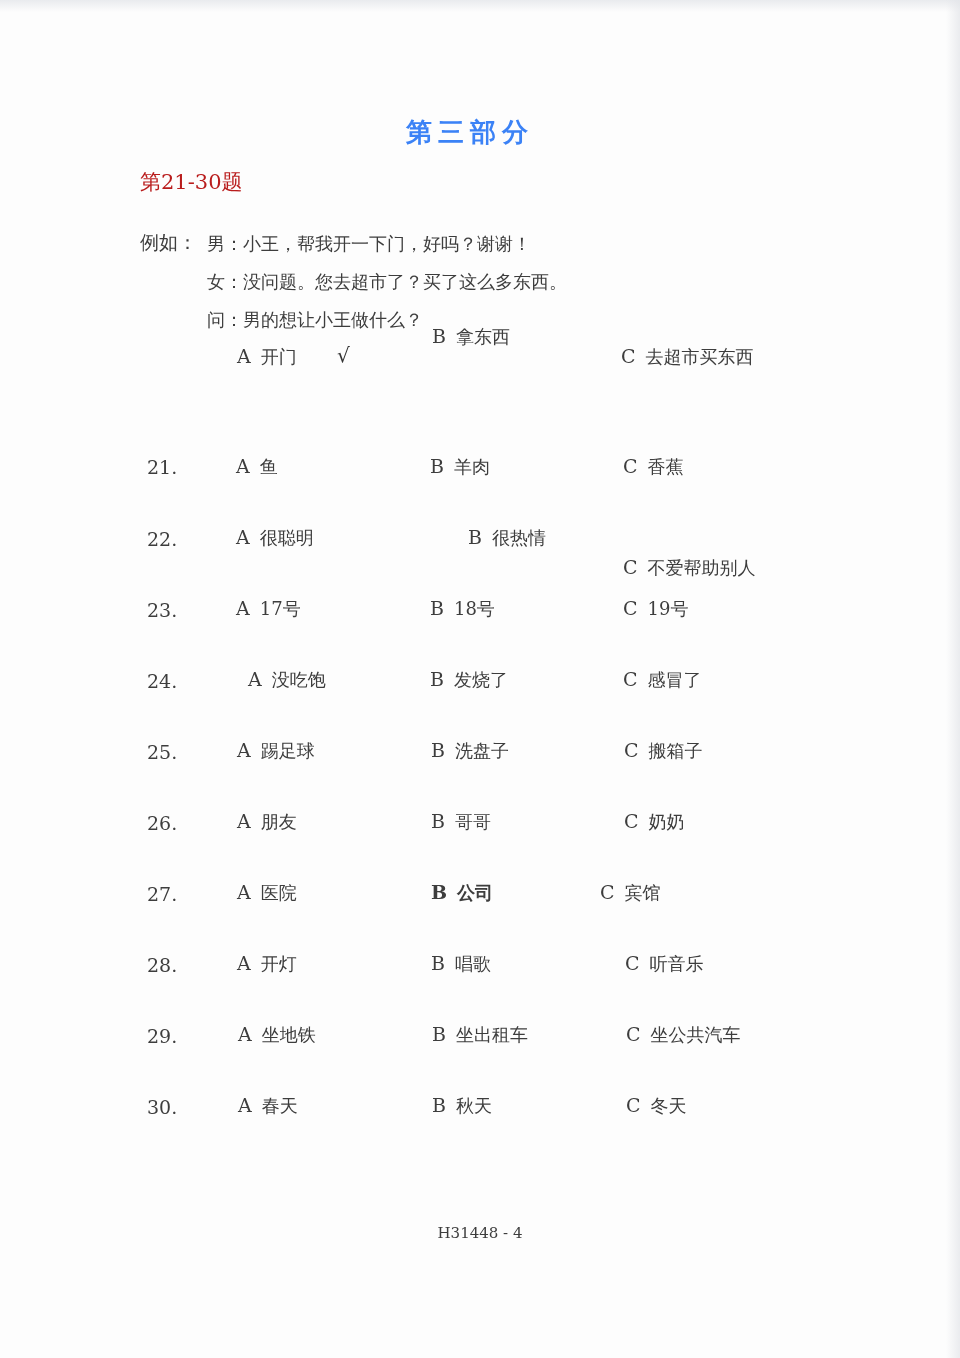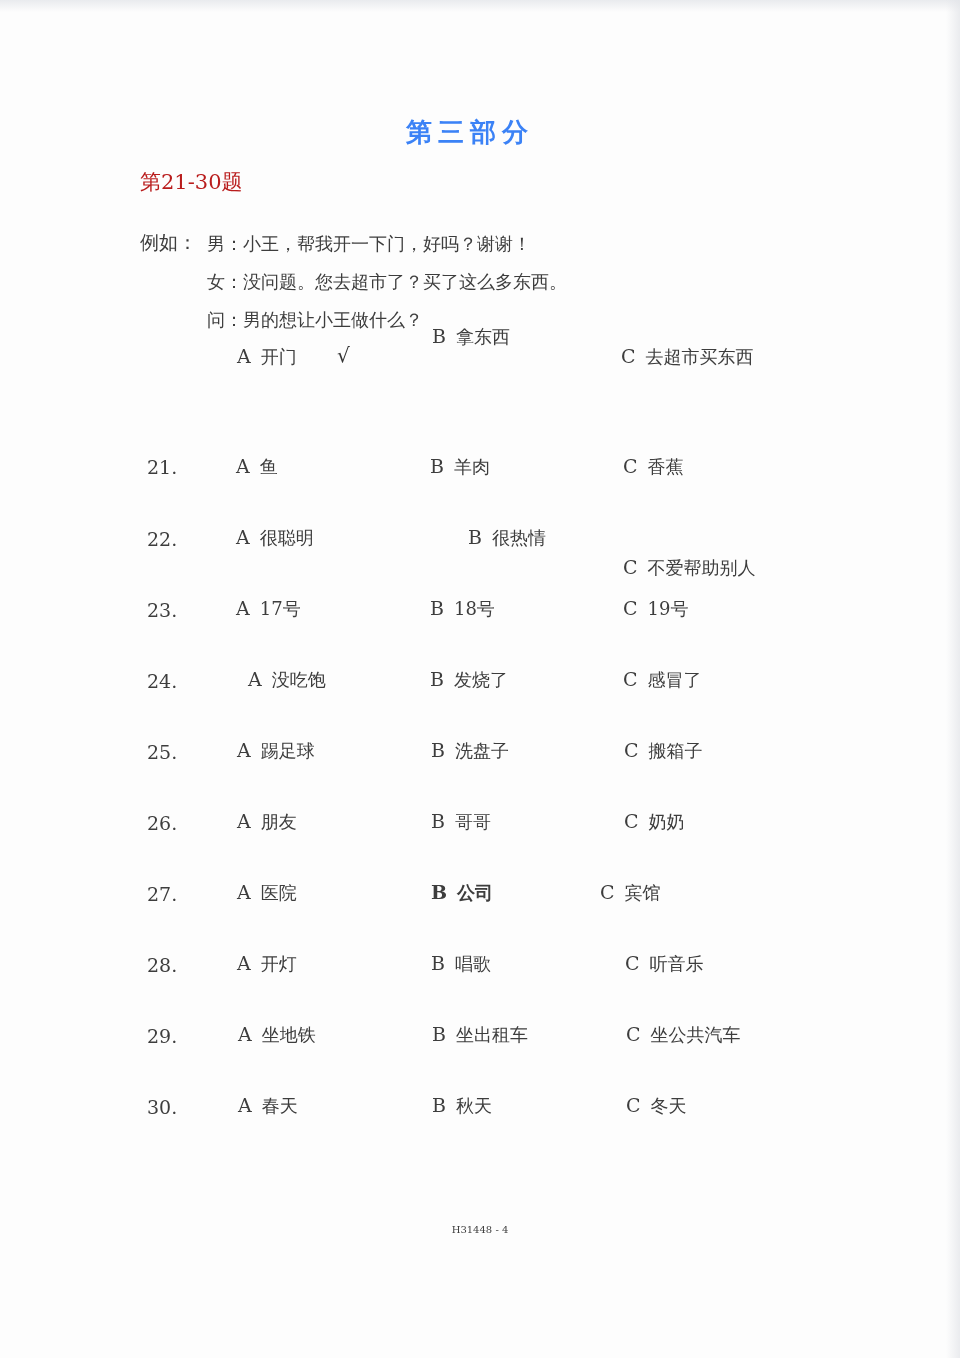--- a/index.html
+++ b/index.html
@@ -93,21 +93,21 @@
       left: 147px;
       font-size: 19px;
       color: #3d3d3d;
     }
     .footer {
       position: absolute;
       top: 1224px;
       left: 0;
       width: 960px;
       text-align: center;
-      font-size: 10px;
+      font-size: 15px;
       color: #3d3d3d;
     }
   </style>
 </head>
 <body>
 
 <div class="page">
   <div class="top-shade"></div>
   <div class="edge-shade"></div>
 

